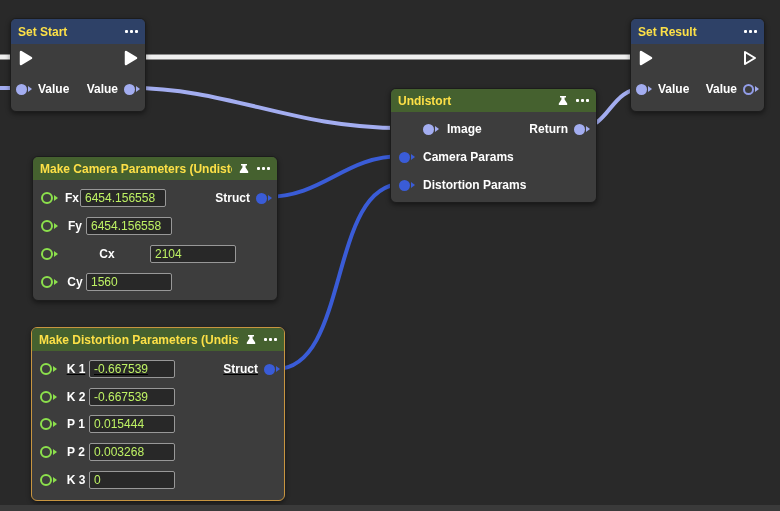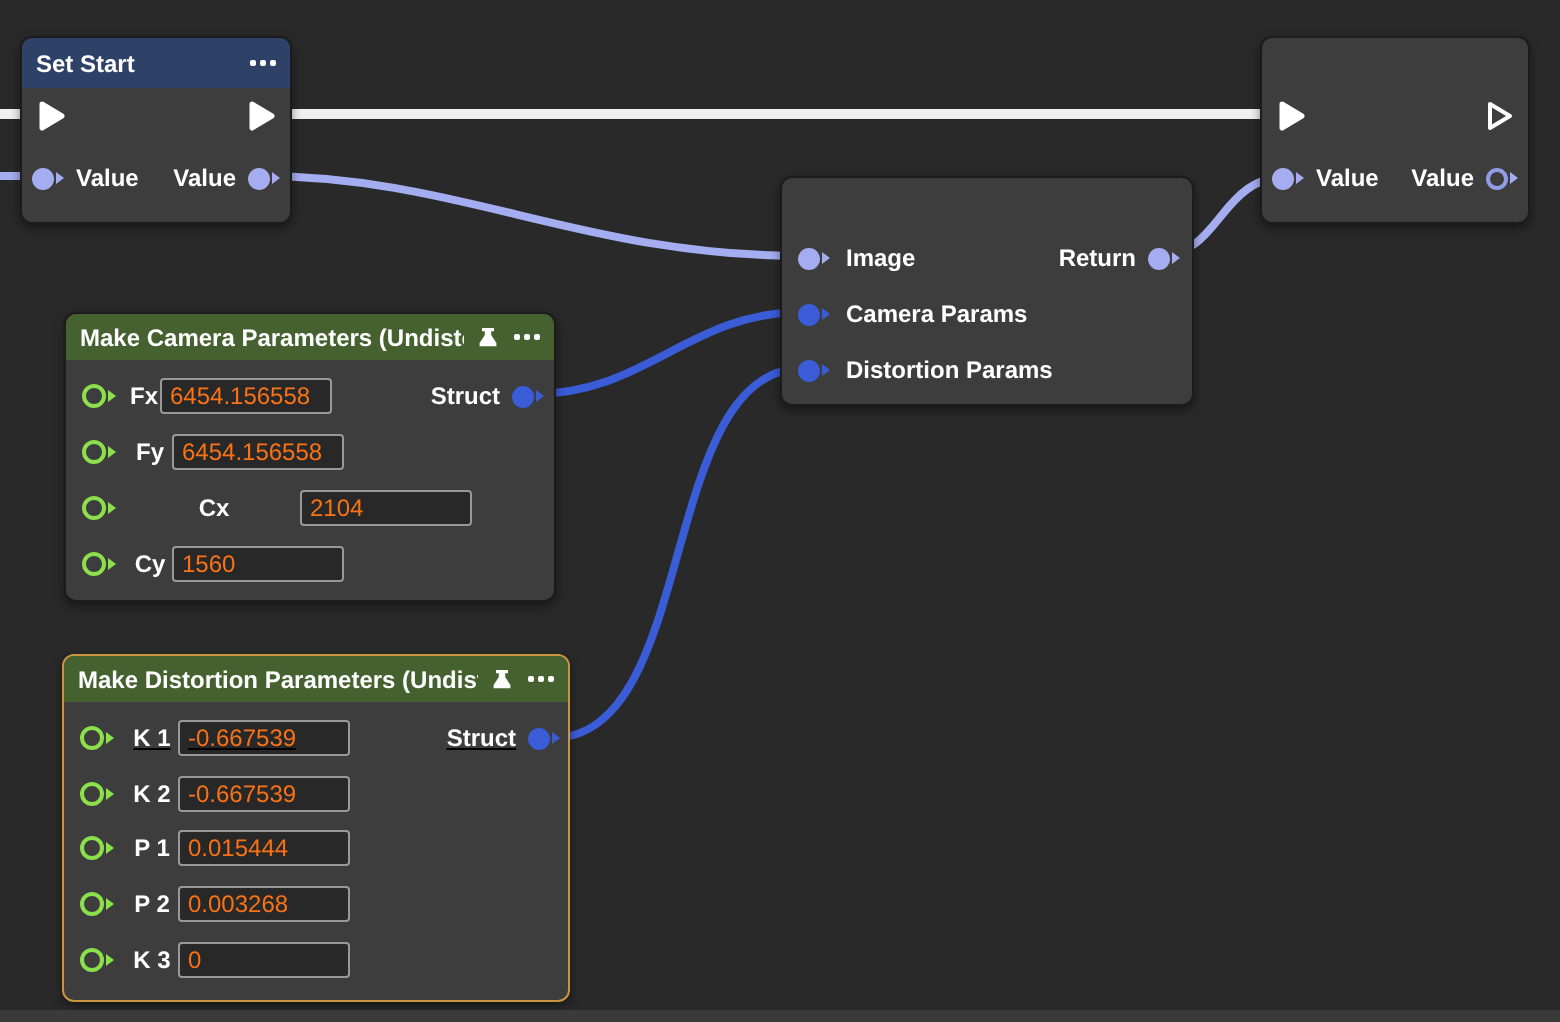--- a/index.html
+++ b/index.html
@@ -2,41 +2,41 @@
 <html><head>
 <meta charset="utf-8">
 <style>
   html,body{margin:0;padding:0;background:#222;}
   *{box-sizing:border-box;font-family:"Liberation Sans",sans-serif;}
   #canvas{position:relative;width:780px;height:511px;background:#292929;overflow:hidden;}
   #wires{position:absolute;left:0;top:0;z-index:1;}
   .node{position:absolute;z-index:2;background:#3d3d3d;border:1px solid #1c1c1c;border-radius:6px;
         box-shadow:0 2px 5px rgba(0,0,0,.45);}
   .node.selected{border:1.5px solid #c89540;}
-  .hdr{display:flex;align-items:center;padding:0 7px;height:25px;border-radius:5px 5px 0 0;color:#ffffff;}
+  .hdr{display:flex;align-items:center;padding:0 7px;height:25px;border-radius:5px 5px 0 0;color:#fde047;}
   .hdr.blue{background:#2e4167;}
   .hdr.green{background:#45612f;height:23px;}
   .title{flex:1 1 auto;font-size:12px;font-weight:700;white-space:nowrap;overflow:hidden;}
   .hdr-icons{display:flex;align-items:center;gap:7px;margin-left:6px;}
   .dots{display:flex;gap:2px;align-items:center;cursor:pointer;}
   .dots i{width:3px;height:3px;background:#fff;border-radius:1px;display:block;}
   .row{position:absolute;left:0;right:0;display:flex;align-items:center;}
   .pin{display:flex;align-items:center;flex:0 0 auto;}
   .pin-c{width:11px;height:11px;border-radius:50%;}
   .fill-purple{background:#a3adf0;}
   .hollow-purple{width:11px;height:11px;border:2px solid #929de8;background:transparent;}
   .fill-blue{background:#3a5cd7;}
   .ring-green{width:12px;height:12px;border:2px solid #8ce04c;background:transparent;}
   .tail{width:0;height:0;border-top:3px solid transparent;border-bottom:3px solid transparent;
         border-left:4px solid;margin-left:1px;}
   .tail.purple{border-left-color:#a3adf0;}
   .tail.blue{border-left-color:#3a5cd7;}
   .tail.green{border-left-color:#8ce04c;}
   .lbl{font-size:12px;font-weight:600;color:#fff;white-space:nowrap;text-align:center;}
-  .field{height:18px;background:#282828;border:1px solid #989898;border-radius:2px;color:#f97316;
+  .field{height:18px;background:#282828;border:1px solid #989898;border-radius:2px;color:#bef264;
          font-size:12px;padding:0 4px;outline:none;}
   .sp{flex:1 1 auto;}
   .g6{margin-left:6px;} .g8{margin-left:8px;}
   .scrollbar{position:absolute;left:0;right:0;bottom:0;height:6px;background:#3a3a3a;z-index:3;}
   svg.execpin{display:block;flex:0 0 auto;}
   svg.flask{display:block;}
 </style>
 </head>
 <body>
 
@@ -80,20 +80,30 @@
       <span class="sp"></span>
       <span class="lbl">Value</span>
       <span class="pin g6">
           <span class="pin-c fill-purple"></span>
           <span class="tail purple"></span>
         </span>
     </div>
   </div>
 
   <div class="node" style="left:630px;top:18px;width:135px;height:94px">
+    <div class="hdr blue">
+      <span class="title">Set Result</span>
+      <span class="hdr-icons">
+          <span class="dots">
+            <i></i>
+            <i></i>
+            <i></i>
+          </span>
+        </span>
+    </div>
     <div class="row" style="top:31px;height:16px;padding:0 7px;">
       <svg class="execpin" width="15" height="16">
         <path d="M3 2 L13 8 L3 14 Z" fill="#fff" stroke="#fff" stroke-width="2.5" stroke-linejoin="round"></path>
         </svg>
       <span class="sp"></span>
       <svg class="execpin" width="15" height="16">
         <path d="M3 2 L13 8 L3 14 Z" fill="none" stroke="#fff" stroke-width="2" stroke-linejoin="round"></path>
         </svg>
     </div>
     <div class="row" style="top:63px;height:14px;padding:0 5px;">
@@ -105,117 +115,130 @@
       <span class="sp"></span>
       <span class="lbl">Value</span>
       <span class="pin g6">
           <span class="hollow-purple pin-c"></span>
           <span class="tail purple"></span>
         </span>
     </div>
   </div>
 
   <div class="node" style="left:390px;top:88px;width:207px;height:115px">
-    <div class="row" style="top:32px;height:16px;padding:0 6px 0 8px;">
-      <span class="pin">
-          <span class="pin-c fill-purple"></span>
-          <span class="tail purple"></span>
-        </span>
-      <span class="lbl g8">Image</span>
-      <span class="sp"></span>
-      <span class="lbl">Return</span>
-      <span class="pin g6">
-          <span class="pin-c fill-purple"></span>
-          <span class="tail purple"></span>
-        </span>
-    </div>
-    <div class="row" style="top:60px;height:16px;padding:0 6px 0 8px;">
-      <span class="pin">
-          <span class="pin-c fill-blue"></span>
-          <span class="tail blue"></span>
-        </span>
-      <span class="lbl g8">Camera Params</span>
-    </div>
-    <div class="row" style="top:88px;height:16px;padding:0 6px 0 8px;">
-      <span class="pin">
-          <span class="pin-c fill-blue"></span>
-          <span class="tail blue"></span>
-        </span>
-      <span class="lbl g8">Distortion Params</span>
-    </div>
-  </div>
-
-  <div class="node" style="left:32px;top:156px;width:246px;height:145px">
     <div class="hdr green">
-      <span class="title">Make Camera Parameters (Undistort)</span>
+      <span class="title">Undistort</span>
       <span class="hdr-icons">
         <svg class="flask" width="12" height="12" viewBox="0 0 12 12">
           <path d="M3 1 h6 v1.6 H7.6 v1.9 l2.6 4 v1.6 H1.8 V8.5 l2.6-4 V2.6 H3 z" fill="#fff"></path>
           </svg>
         <span class="dots">
             <i></i>
             <i></i>
             <i></i>
           </span>
       </span>
     </div>
-    <div class="row" style="top:31px;height:20px;padding:0 5px 0 8px;">
-      <span class="pin">
-          <span class="pin-c ring-green"></span>
-          <span class="tail green"></span>
-        </span>
-      <span class="lbl g6" style="width:16px">Fx</span>
-      <input class="field" style="width: 86px;" value="6454.156558">
-      <span class="sp"></span>
-      <span class="lbl">Struct</span>
-      <span class="pin g6">
-          <span class="pin-c fill-blue"></span>
-          <span class="tail blue"></span>
-        </span>
-    </div>
-    <div class="row" style="top:59px;height:20px;padding:0 5px 0 8px;">
-      <span class="pin">
-          <span class="pin-c ring-green"></span>
-          <span class="tail green"></span>
-        </span>
-      <span class="lbl g6" style="width:22px">Fy</span>
-      <input class="field" style="width: 86px;" value="6454.156558">
-    </div>
-    <div class="row" style="top:87px;height:20px;padding:0 5px 0 8px;gap:32px;">
-      <span class="pin">
-          <span class="pin-c ring-green"></span>
-          <span class="tail green"></span>
-        </span>
-      <span class="lbl g6" style="width:22px">Cx</span>
-      <input class="field" style="width: 86px;" value="2104">
-    </div>
-    <div class="row" style="top:115px;height:20px;padding:0 5px 0 8px;">
-      <span class="pin">
-          <span class="pin-c ring-green"></span>
-          <span class="tail green"></span>
-        </span>
-      <span class="lbl g6" style="width:22px">Cy</span>
-      <input class="field" style="width: 86px;" value="1560">
-    </div>
-  </div>
-
-  <div class="node selected" style="left:31px;top:327px;width:254px;height:174px">
+    <div class="row" style="top:32px;height:16px;padding:0 6px 0 8px;margin-left:24px;">
+      <span class="pin">
+          <span class="pin-c fill-purple"></span>
+          <span class="tail purple"></span>
+        </span>
+      <span class="lbl g8">Image</span>
+      <span class="sp"></span>
+      <span class="lbl">Return</span>
+      <span class="pin g6">
+          <span class="pin-c fill-purple"></span>
+          <span class="tail purple"></span>
+        </span>
+    </div>
+    <div class="row" style="top:60px;height:16px;padding:0 6px 0 8px;">
+      <span class="pin">
+          <span class="pin-c fill-blue"></span>
+          <span class="tail blue"></span>
+        </span>
+      <span class="lbl g8">Camera Params</span>
+    </div>
+    <div class="row" style="top:88px;height:16px;padding:0 6px 0 8px;">
+      <span class="pin">
+          <span class="pin-c fill-blue"></span>
+          <span class="tail blue"></span>
+        </span>
+      <span class="lbl g8">Distortion Params</span>
+    </div>
+  </div>
+
+  <div class="node" style="left:32px;top:156px;width:246px;height:145px">
     <div class="hdr green">
-      <span class="title">Make Distortion Parameters (Undistort)</span>
+      <span class="title">Make Camera Parameters (Undistort)</span>
       <span class="hdr-icons">
         <svg class="flask" width="12" height="12" viewBox="0 0 12 12">
           <path d="M3 1 h6 v1.6 H7.6 v1.9 l2.6 4 v1.6 H1.8 V8.5 l2.6-4 V2.6 H3 z" fill="#fff"></path>
           </svg>
         <span class="dots">
             <i></i>
             <i></i>
             <i></i>
           </span>
       </span>
     </div>
+    <div class="row" style="top:31px;height:20px;padding:0 5px 0 8px;">
+      <span class="pin">
+          <span class="pin-c ring-green"></span>
+          <span class="tail green"></span>
+        </span>
+      <span class="lbl g6" style="width:16px">Fx</span>
+      <input class="field" style="width: 86px;" value="6454.156558">
+      <span class="sp"></span>
+      <span class="lbl">Struct</span>
+      <span class="pin g6">
+          <span class="pin-c fill-blue"></span>
+          <span class="tail blue"></span>
+        </span>
+    </div>
+    <div class="row" style="top:59px;height:20px;padding:0 5px 0 8px;">
+      <span class="pin">
+          <span class="pin-c ring-green"></span>
+          <span class="tail green"></span>
+        </span>
+      <span class="lbl g6" style="width:22px">Fy</span>
+      <input class="field" style="width: 86px;" value="6454.156558">
+    </div>
+    <div class="row" style="top:87px;height:20px;padding:0 5px 0 8px;gap:32px;">
+      <span class="pin">
+          <span class="pin-c ring-green"></span>
+          <span class="tail green"></span>
+        </span>
+      <span class="lbl g6" style="width:22px">Cx</span>
+      <input class="field" style="width: 86px;" value="2104">
+    </div>
+    <div class="row" style="top:115px;height:20px;padding:0 5px 0 8px;">
+      <span class="pin">
+          <span class="pin-c ring-green"></span>
+          <span class="tail green"></span>
+        </span>
+      <span class="lbl g6" style="width:22px">Cy</span>
+      <input class="field" style="width: 86px;" value="1560">
+    </div>
+  </div>
+
+  <div class="node selected" style="left:31px;top:327px;width:254px;height:174px">
+    <div class="hdr green">
+      <span class="title">Make Distortion Parameters (Undistort)</span>
+      <span class="hdr-icons">
+        <svg class="flask" width="12" height="12" viewBox="0 0 12 12">
+          <path d="M3 1 h6 v1.6 H7.6 v1.9 l2.6 4 v1.6 H1.8 V8.5 l2.6-4 V2.6 H3 z" fill="#fff"></path>
+          </svg>
+        <span class="dots">
+            <i></i>
+            <i></i>
+            <i></i>
+          </span>
+      </span>
+    </div>
     <div class="row" style="top:31px;height:20px;padding:0 4px 0 8px;text-decoration:underline;">
       <span class="pin">
           <span class="pin-c ring-green"></span>
           <span class="tail green"></span>
         </span>
       <span class="lbl g6" style="width:26px">K 1</span>
       <input class="field" style="width: 86px;" value="-0.667539">
       <span class="sp"></span>
       <span class="lbl">Struct</span>
       <span class="pin g6">

